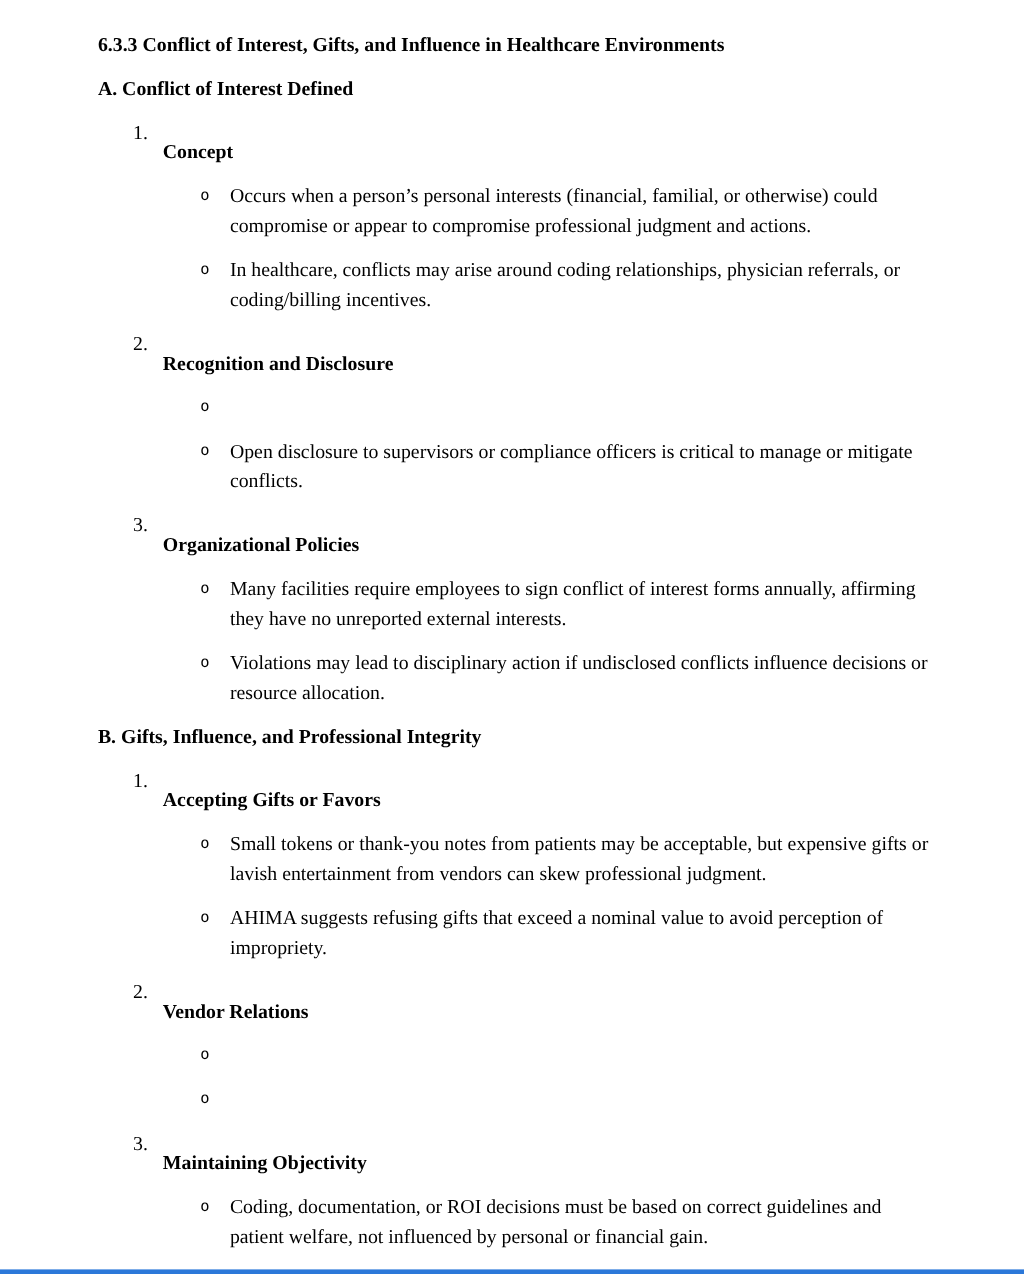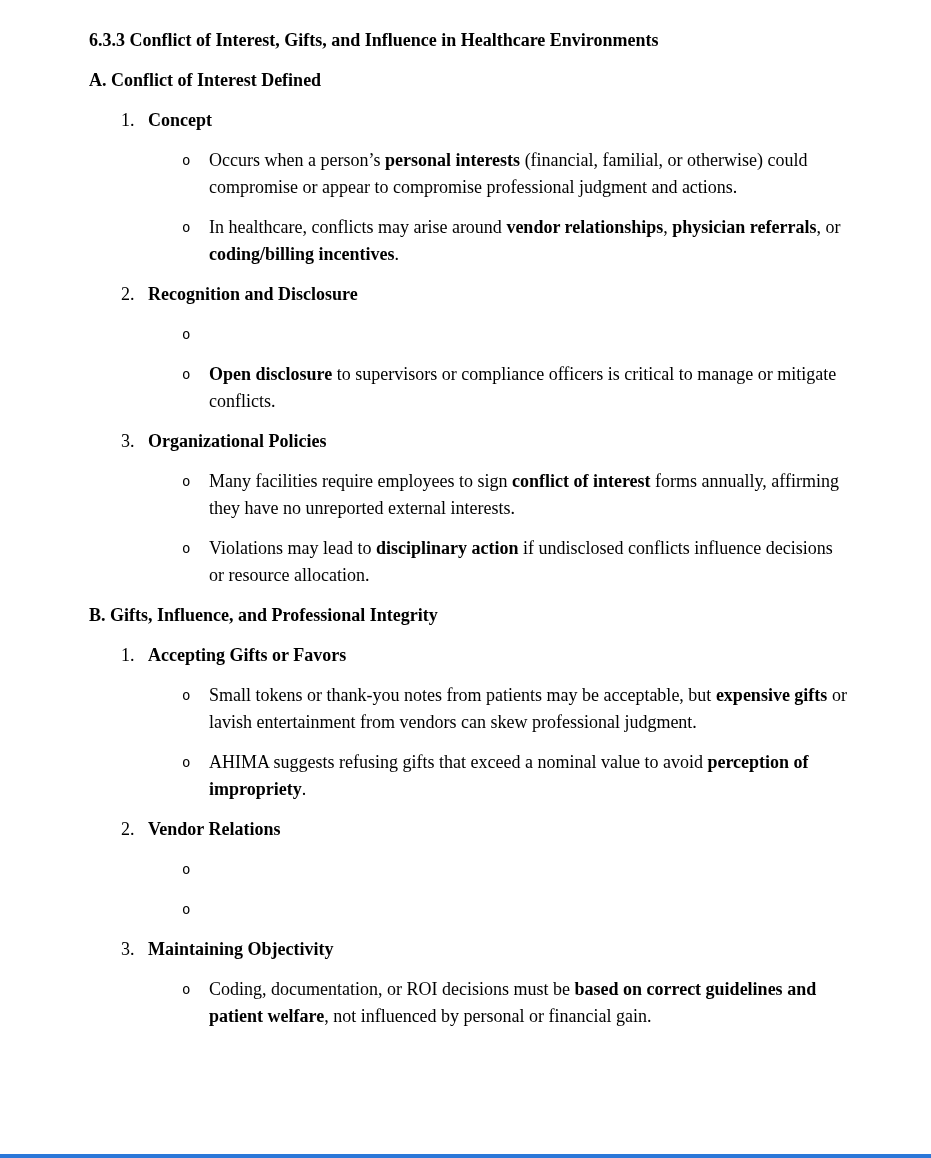--- a/index.html
+++ b/index.html
@@ -30,38 +30,39 @@
     display: flex;
     padding-left: 32px;
     margin: 0 0 13px 0;
   }
   .num-item .num-marker {
     flex: 0 0 27px;
   }
   .num-item .num-label {
     font-weight: bold;
     flex: 1;
+    margin-top: 18px;
   }
   .bullet-item {
     display: flex;
     padding-left: 93px;
     margin: 0 0 13px 0;
   }
   .bullet-item .bullet-marker {
     flex: 0 0 27px;
     font-family: "DejaVu Sans Mono", "Liberation Mono", monospace;
     font-size: 14px;
     line-height: 27px;
   }
   .bullet-item .bullet-content {
     flex: 1;
     max-width: 641px;
   }
   .bullet-content strong {
-    font-weight: bold;
+    font-weight: normal;
   }
   .bottom-accent {
     position: absolute;
     left: 0;
     bottom: 0;
     width: 100%;
     height: 4px;
   }
 </style>
 </head>
@@ -74,21 +75,21 @@
       <div class="num-item">
         <span class="num-marker">1.</span>
         <span class="num-label">Concept</span>
       </div>
       <div class="bullet-item">
         <span class="bullet-marker">o</span>
         <span class="bullet-content">Occurs when a person’s <strong>personal interests</strong> (financial, familial, or otherwise) could compromise or appear to compromise professional judgment and actions.</span>
       </div>
       <div class="bullet-item">
         <span class="bullet-marker">o</span>
-        <span class="bullet-content">In healthcare, conflicts may arise around <strong>vendor relationships</strong>, <strong>physician referrals</strong>, or <strong>coding/billing incentives</strong>.</span>
+        <span class="bullet-content">In healthcare, conflicts may arise around <strong>coding relationships</strong>, <strong>physician referrals</strong>, or <strong>coding/billing incentives</strong>.</span>
       </div>
       <div class="num-item">
         <span class="num-marker">2.</span>
         <span class="num-label">Recognition and Disclosure</span>
       </div>
       <div class="bullet-item">
         <span class="bullet-marker">o</span>
       </div>
       <div class="bullet-item">
         <span class="bullet-marker">o</span>

